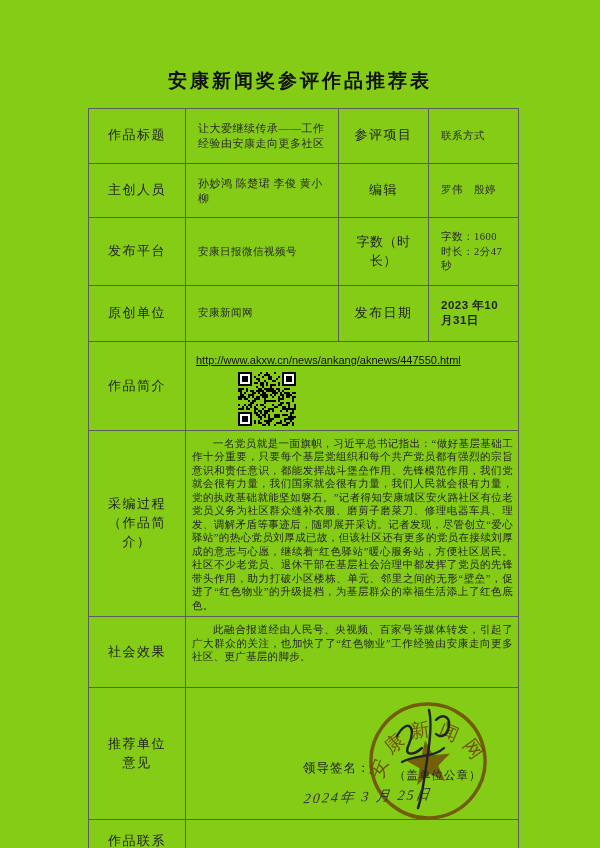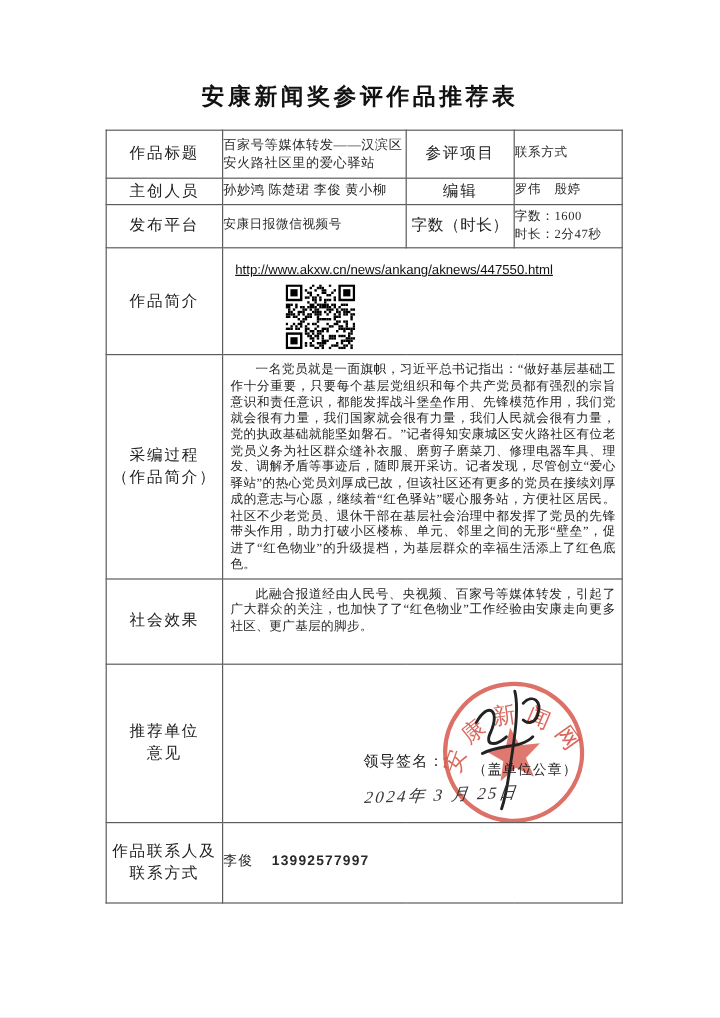--- a/index.html
+++ b/index.html
@@ -1,30 +1,30 @@
 <!DOCTYPE html>
 <html><head>
 <meta charset="utf-8">
 <style>
   html,body{margin:0;padding:0;background:#e8e8e8;}
   .page{
     position:relative;width:600px;height:848px;margin:0 auto;
-    background:#ffffff;overflow:hidden;
+    background:#84cc16;overflow:hidden;
     font-family:"Liberation Serif","DejaVu Serif",serif;color:#1f1f1f;
   }
   .doc-title{
     position:absolute;top:68px;left:0;width:100%;margin:0;
     text-align:center;font-size:19px;font-weight:bold;letter-spacing:3px;color:#111;
   }
   table.form{
     position:absolute;left:88px;top:108px;width:430px;
     border-collapse:collapse;table-layout:fixed;
   }
   table.form td{
-    border:1px solid #5c5c5c;padding:0;vertical-align:middle;overflow:hidden;
+    border:1px solid #5c5c5c;padding:12px;vertical-align:middle;overflow:hidden;
   }
   .lbl{
     text-align:center;font-size:13px;letter-spacing:1.5px;line-height:1.45;color:#222;
   }
   .val{
     font-size:11px;padding:2px 7px;letter-spacing:.5px;line-height:1.35;color:#2a2a2a;
   }
   .val-small{font-size:10.5px;}
   .sans{font-family:"Liberation Sans","DejaVu Sans",sans-serif;}
   .num-strong{font-size:11.5px;font-weight:bold;color:#222;}
@@ -73,21 +73,21 @@
     <colgroup>
       <col style="width:97px">
         <col style="width:153px">
         <col style="width:90px">
         <col style="width:90px">
     </colgroup>
 
     <tbody>
         <tr style="height:40px">
       <td class="lbl">作品标题</td>
-      <td class="val">百家号等媒体转发——汉滨区安火路社区里的爱心驿站</td>
+      <td class="val">让大爱继续传承——工作经验由安康走向更多社区</td>
       <td class="lbl">参评项目</td>
       <td class="val val-small">联系方式</td>
     </tr>
 
     <tr style="height:22px">
       <td class="lbl">主创人员</td>
       <td class="val">孙妙鸿 陈楚珺 李俊 黄小柳</td>
       <td class="lbl">编辑</td>
       <td class="val val-small">罗伟　殷婷</td>
     </tr>
@@ -95,20 +95,26 @@
     <tr style="height:36px">
       <td class="lbl">发布平台</td>
       <td class="val val-small">安康日报微信视频号</td>
       <td class="lbl" style="letter-spacing:.5px">字数（时长）</td>
       <td class="val val-small">
         <span class="two-line">字数：1600</span>
         <span class="two-line">时长：2分47秒</span>
       </td>
     </tr>
 
+    <tr style="height:37px">
+      <td class="lbl">原创单位</td>
+      <td class="val val-small">安康新闻网</td>
+      <td class="lbl">发布日期</td>
+      <td class="val sans num-strong">2023 年10月31日</td>
+    </tr>
 
     <tr style="height:85px">
       <td class="lbl">作品简介</td>
       <td colspan="3" class="url-cell">
         <a class="url-link" href="#">http://www.akxw.cn/news/ankang/aknews/447550.html</a>
         <svg id="qr" class="qr" width="58" height="54" viewBox="0 0 29 27" fill="#000">
               <rect x="11" y="0" width="1" height="1"></rect>
               <rect x="14" y="0" width="1" height="1"></rect>
               <rect x="18" y="0" width="1" height="1"></rect>
               <rect x="10" y="1" width="1" height="1"></rect>

